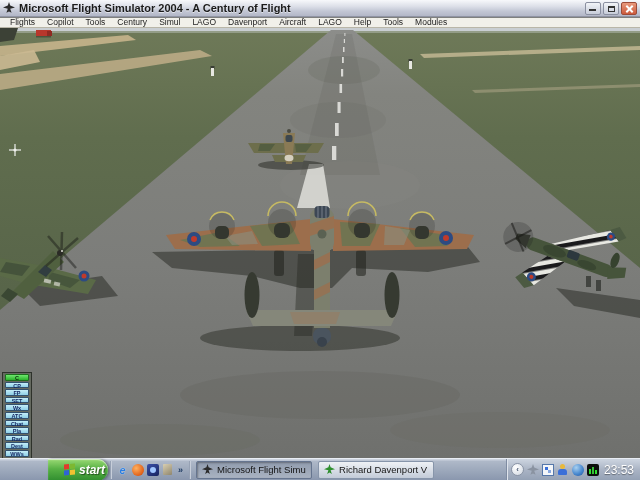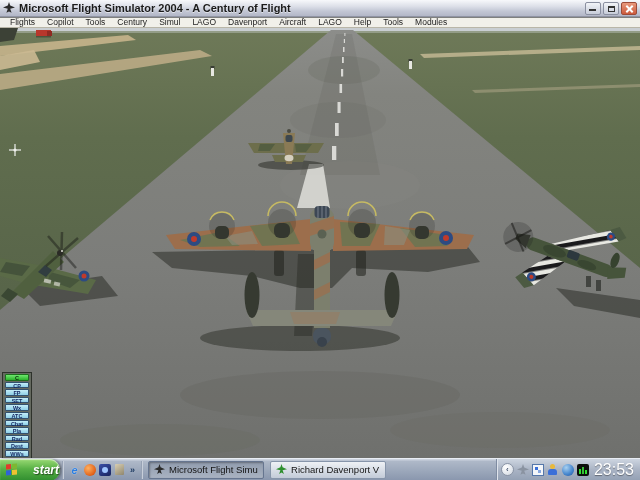--- a/index.html
+++ b/index.html
@@ -35,24 +35,24 @@
     background:#656a60;border:1px solid #2e322b;padding:1px 2px;}
   .ivao-btn{height:6.6px;line-height:6.2px;margin-bottom:1px;text-align:center;
     font-size:5.5px;font-weight:bold;color:#13235f;
     background:linear-gradient(180deg,#c4edf8,#8ecfe7);border:1px solid #33506e;border-radius:1px;}
   .ivao-btn.connect{background:linear-gradient(180deg,#6fe86f,#2bb22b);border-color:#1d6e1d;color:#0a2a0a;}
 
   
   #taskbar{position:absolute;left:0;top:458px;width:640px;height:22px;z-index:5;
     background:linear-gradient(180deg,#d3dae4 0%,#aeb8c8 12%,#9ca8bb 55%,#8a97ae 100%);
     border-top:1px solid #e9edf4;display:flex;align-items:center;}
-  #start-btn{height:22px;width:60px;flex:0 0 auto;display:flex;align-items:center;gap:16px;padding-left:6px;
+  #start-btn{height:22px;width:60px;flex:0 0 auto;display:flex;align-items:center;gap:4px;padding-left:16px;
     background:linear-gradient(180deg,#9ada74 0%,#58b145 45%,#2f8d2f 100%);
     border-top-right-radius:11px;border-bottom-right-radius:11px;
-    box-shadow:inset 0 1px 1px rgba(255,255,255,.6),2px 0 3px rgba(0,0,0,.35);}
+    box-shadow:inset 0 1px 1px rgba(255,255,255,.6),2px 0 3px rgba(0,0,0,.35);margin-left:48px;}
   #start-flag{width:11px;height:11px;display:grid;grid-template-columns:5px 5px;grid-template-rows:5px 5px;gap:1px;transform:skewY(-6deg);}
   #start-flag i{display:block;}
   #start-label{color:#fff;font-size:12px;font-weight:bold;font-style:italic;text-shadow:1px 1px 1px rgba(0,0,0,.5);}
   .tb-sep{width:2px;height:18px;margin:0 2px;flex:0 0 auto;
     background:linear-gradient(90deg,#7f8ca2,#dfe4ec);}
   #quicklaunch{display:flex;align-items:center;gap:2px;padding:0 2px;flex:0 0 auto;}
   .ql-icon{width:13px;height:13px;border-radius:2px;display:flex;align-items:center;justify-content:center;}
   .ql-e{font-size:11px;font-weight:bold;font-style:italic;color:#2a7de0;text-shadow:0 0 1px #fff;}
   .ql-orange{background:radial-gradient(circle at 35% 35%,#ffb060,#e06018 70%,#a33c08);border-radius:6px;width:12px;height:12px;}
   .ql-media{background:linear-gradient(145deg,#3a4fa8,#17245e);width:12px;height:12px;border-radius:2px;position:relative;}
@@ -75,21 +75,21 @@
   .ti-square{background:#f4f6f9;border:1px solid #5577aa;}
   .ti-square i{position:absolute;left:2px;top:2px;width:3px;height:3px;background:#3a6fd8;}
   .ti-square u{position:absolute;right:2px;bottom:2px;width:3px;height:3px;background:#88a8e0;}
   .ti-user .head{position:absolute;left:3px;top:0;width:5px;height:5px;border-radius:50%;background:#e8b93c;}
   .ti-user .body{position:absolute;left:1px;top:5px;width:9px;height:6px;border-radius:3px 3px 1px 1px;background:#3a6fd8;}
   .ti-globe{border-radius:50%;background:radial-gradient(circle at 35% 30%,#a8d0f0,#4a8ad0 55%,#1d4f9c);}
   .ti-activity{background:#0d0f0c;border-radius:2px;}
   .ti-activity i{position:absolute;left:2px;bottom:2px;width:2px;height:5px;background:#2fe02f;}
   .ti-activity u{position:absolute;left:5px;bottom:2px;width:2px;height:7px;background:#35c035;}
   .ti-activity b{position:absolute;left:8px;bottom:2px;width:2px;height:4px;background:#2fe02f;}
-  #tray-clock{font-size:16px;color:#fff;text-shadow:0 1px 1px rgba(0,0,0,.4);padding-left:2px;text-align:center;}
+  #tray-clock{font-size:12px;color:#fff;text-shadow:0 1px 1px rgba(0,0,0,.4);padding-left:2px;text-align:center;}
 </style>
 </head>
 <body>
 
 <div id="screen">
 
   <div id="titlebar">
     <svg id="app-icon" viewBox="0 0 12 12">
       <polygon points="6,0 7.2,3.6 12,5.6 7.2,6.8 8.6,10.8 6,9.4 3.4,10.8 4.8,6.8 0,5.6 4.8,3.6" fill="#2b2b2b"></polygon>
     </svg>

